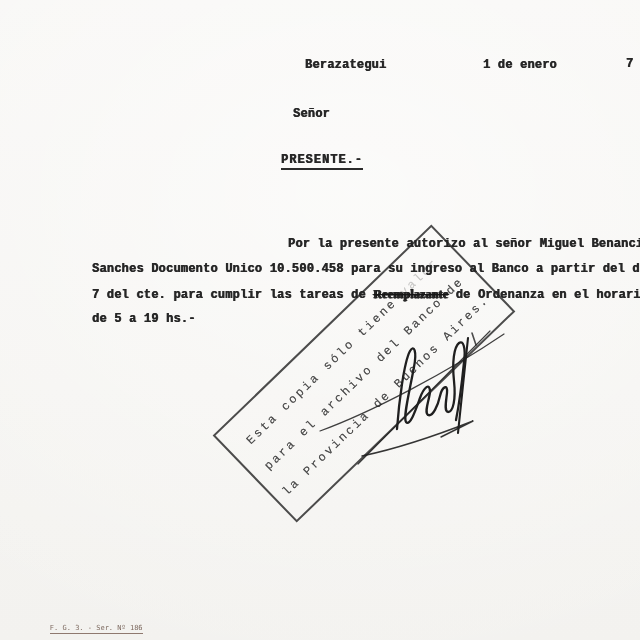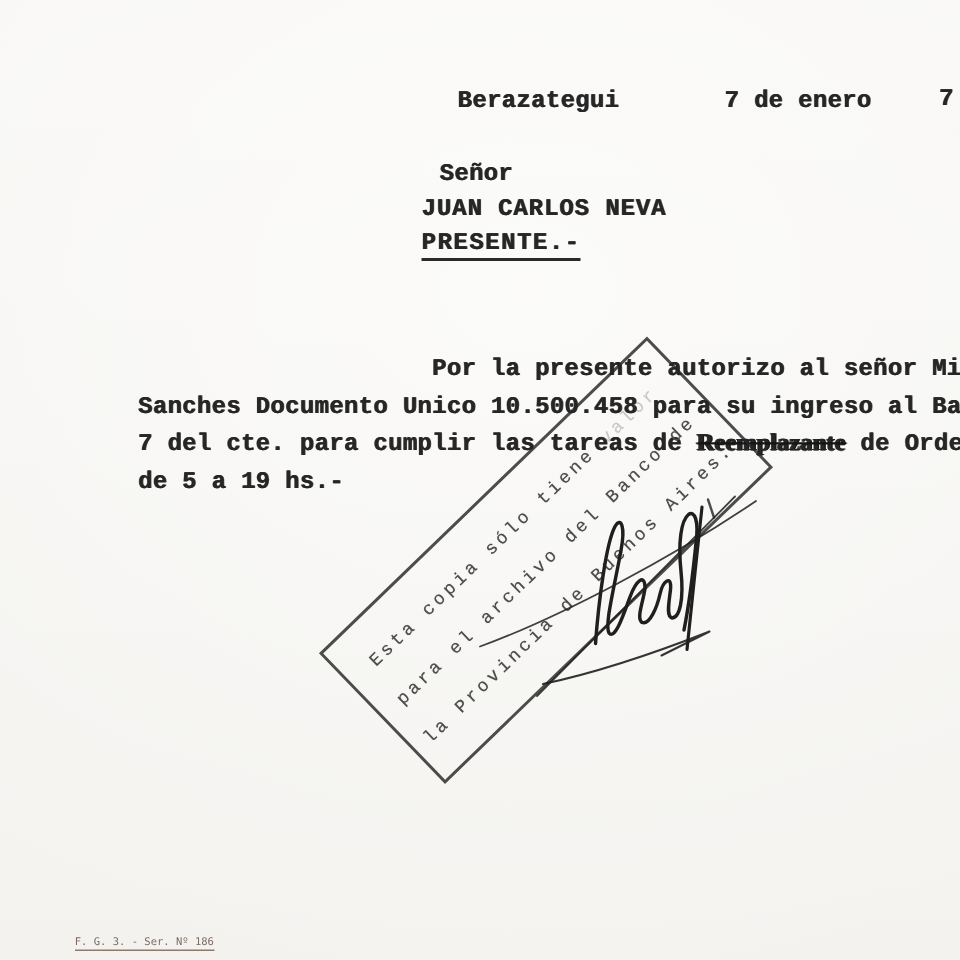--- a/index.html
+++ b/index.html
@@ -9,21 +9,21 @@
     background:#f6f5f2;
     background-image:
       radial-gradient(ellipse 900px 700px at 55% 30%, rgba(255,255,255,0.55), rgba(0,0,0,0) 70%),
       linear-gradient(180deg, #f8f7f5 0%, #f5f4f1 60%, #f3f2ef 100%);
     overflow:hidden;
     font-family:"Liberation Mono", monospace;
     color:#262626;
   }
   .typed{
     position:absolute;
-    font-size:16px;
+    font-size:12px;
     font-weight:bold;
     letter-spacing:0.2px;
     white-space:pre;
     color:#262626;
     text-shadow:0.5px 0 0 rgba(20,20,20,0.75), -0.3px 0 0 rgba(20,20,20,0.35), 0 0.3px 0 rgba(20,20,20,0.3);
   }
   .underlined{
     border-bottom:2px solid #2a2a2a;
     padding-bottom:1px;
     letter-spacing:1px;
@@ -70,25 +70,24 @@
     padding-bottom:1px;
     display:inline-block;
   }
 </style>
 </head>
 <body>
 
 <div class="page">
 
   <span class="typed" style="left:305px;top:58px">Berazategui</span>
-  <span class="typed" style="left:483px;top:58px">7 de enero</span>
+  <span class="typed" style="left:483px;top:58px">1 de enero</span>
   <span class="typed" style="left:626px;top:57px">7</span>
 
   <span class="typed" style="left:293px;top:107px">Señor</span>
-  <span class="typed" style="left:281px;top:130px;letter-spacing:0.6px">JUAN CARLOS NEVA</span>
   <span class="typed underlined" style="left:281px;top:153px">PRESENTE.-</span>
 
   <span class="typed" style="left:288px;top:237px">Por la presente autorizo al señor Miguel Benancio</span>
   <span class="typed" style="left:92px;top:262px">Sanches Documento Unico 10.500.458 para su ingreso al Banco a partir del día</span>
   <span class="typed" style="left:92px;top:287px"><span>7 del cte. para cumplir las tareas de </span><span class="overstruck">Reemplazante</span><span> de Ordenanza en el horari</span></span>
   <span class="typed" style="left:92px;top:312px">de 5 a 19 hs.-</span>
 
   <div class="stamp">
     <div class="line"><span>Esta copia sólo tiene</span><span class="faint"> valor</span></div>
     <div class="line">para el archivo del Banco de</div>

